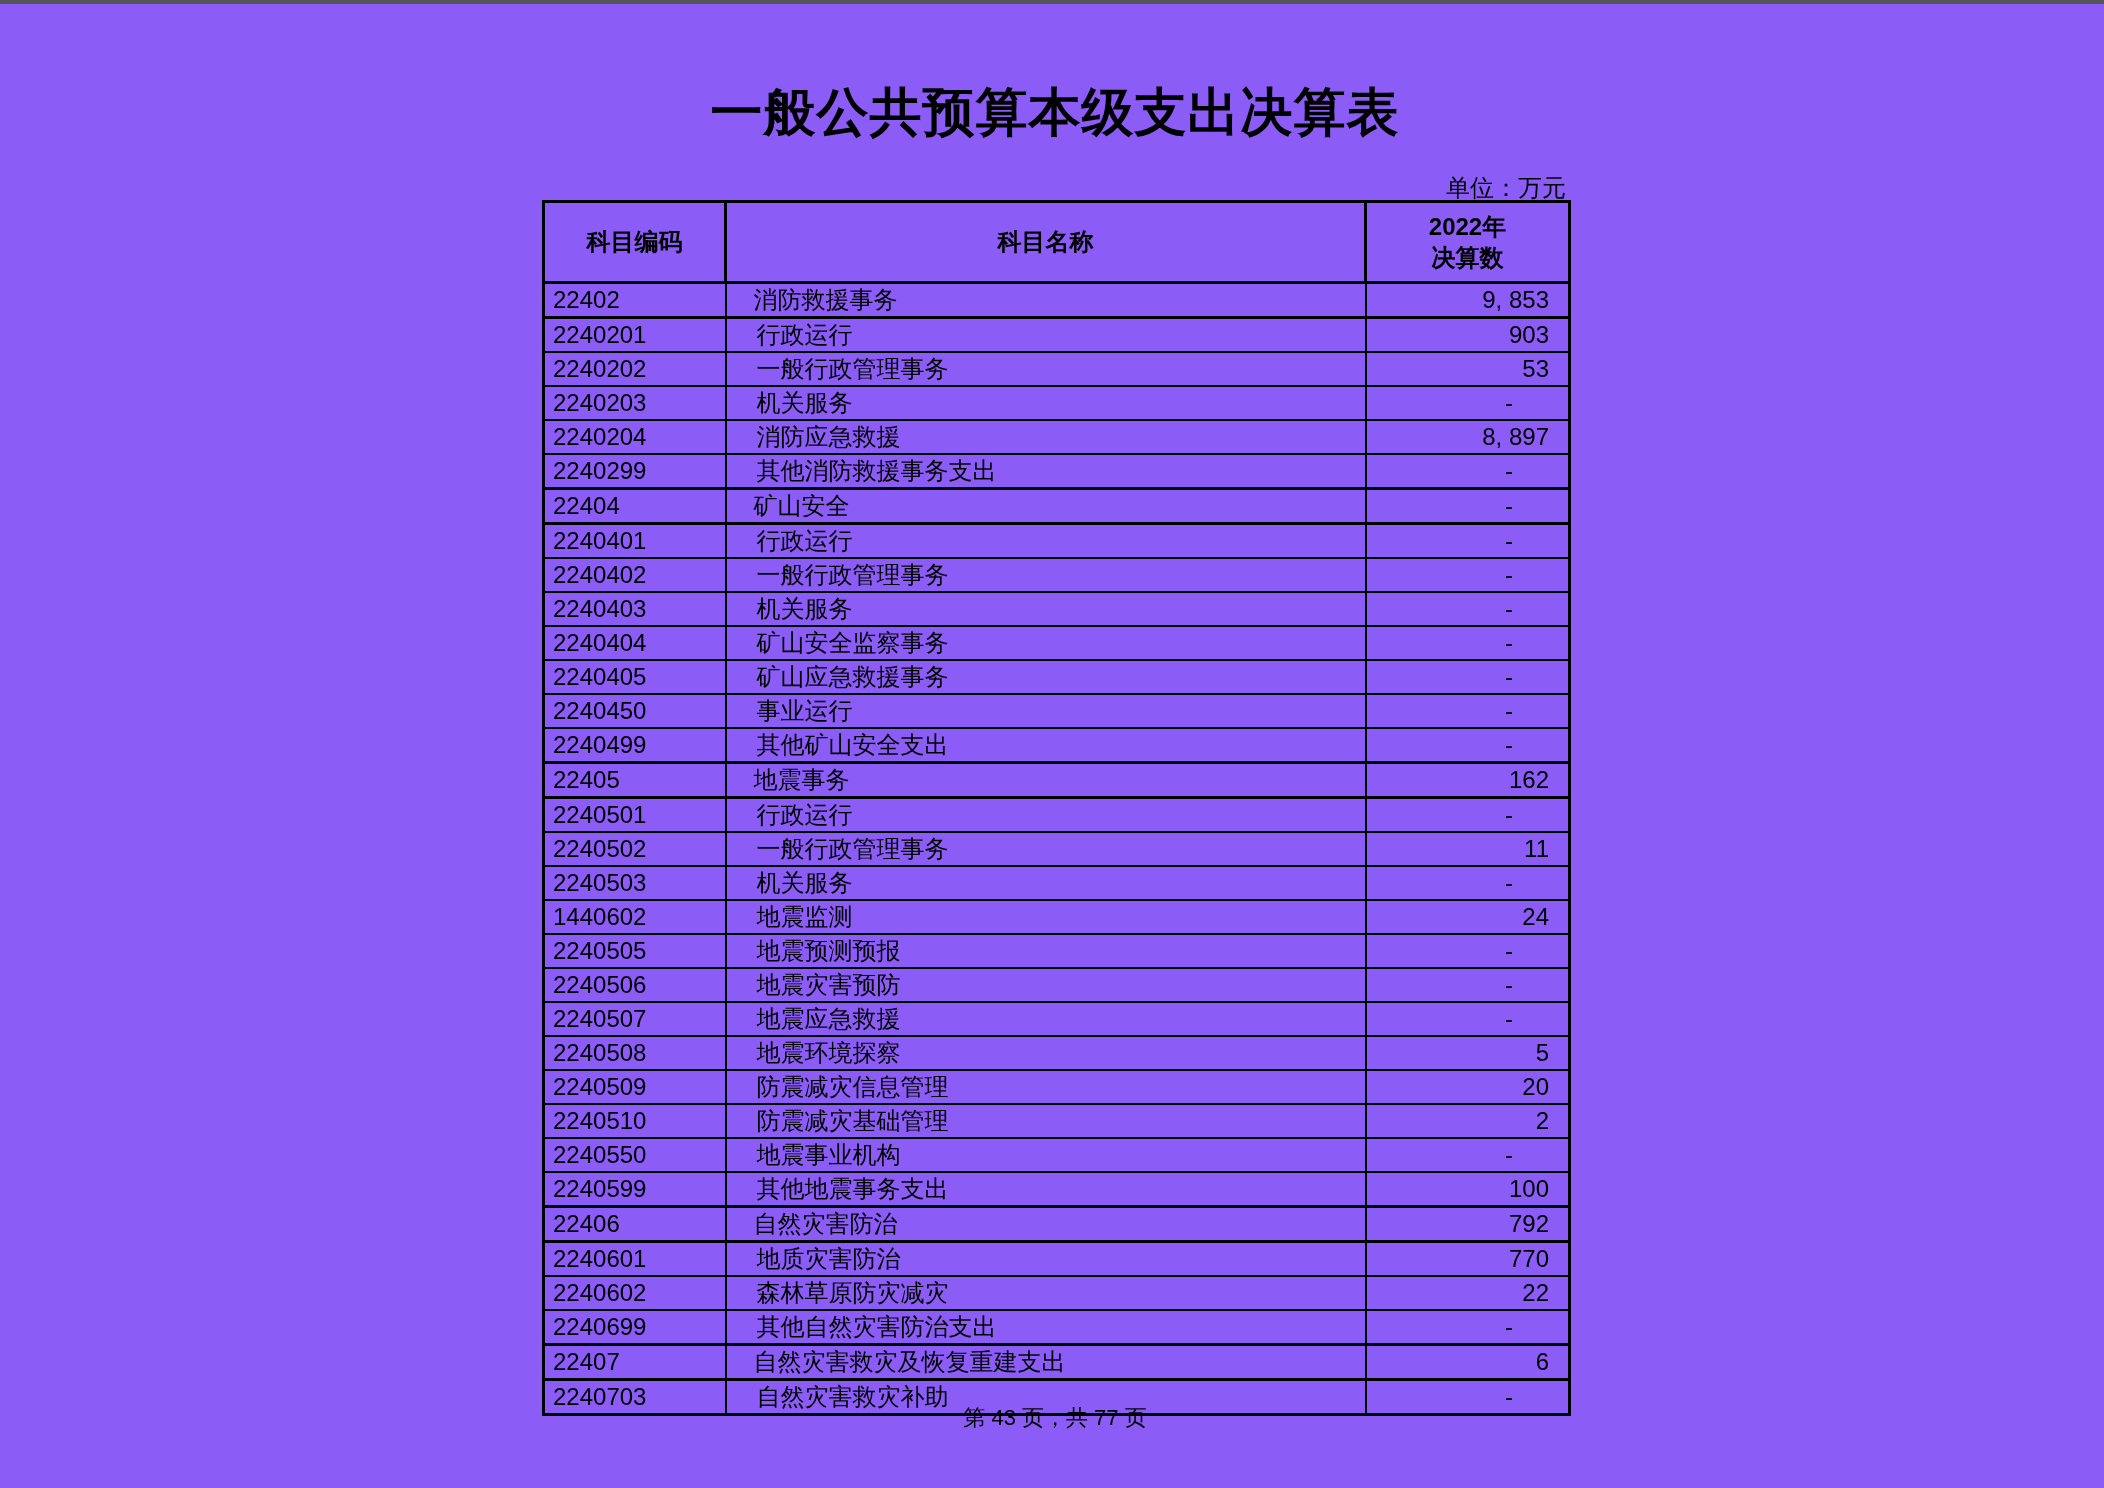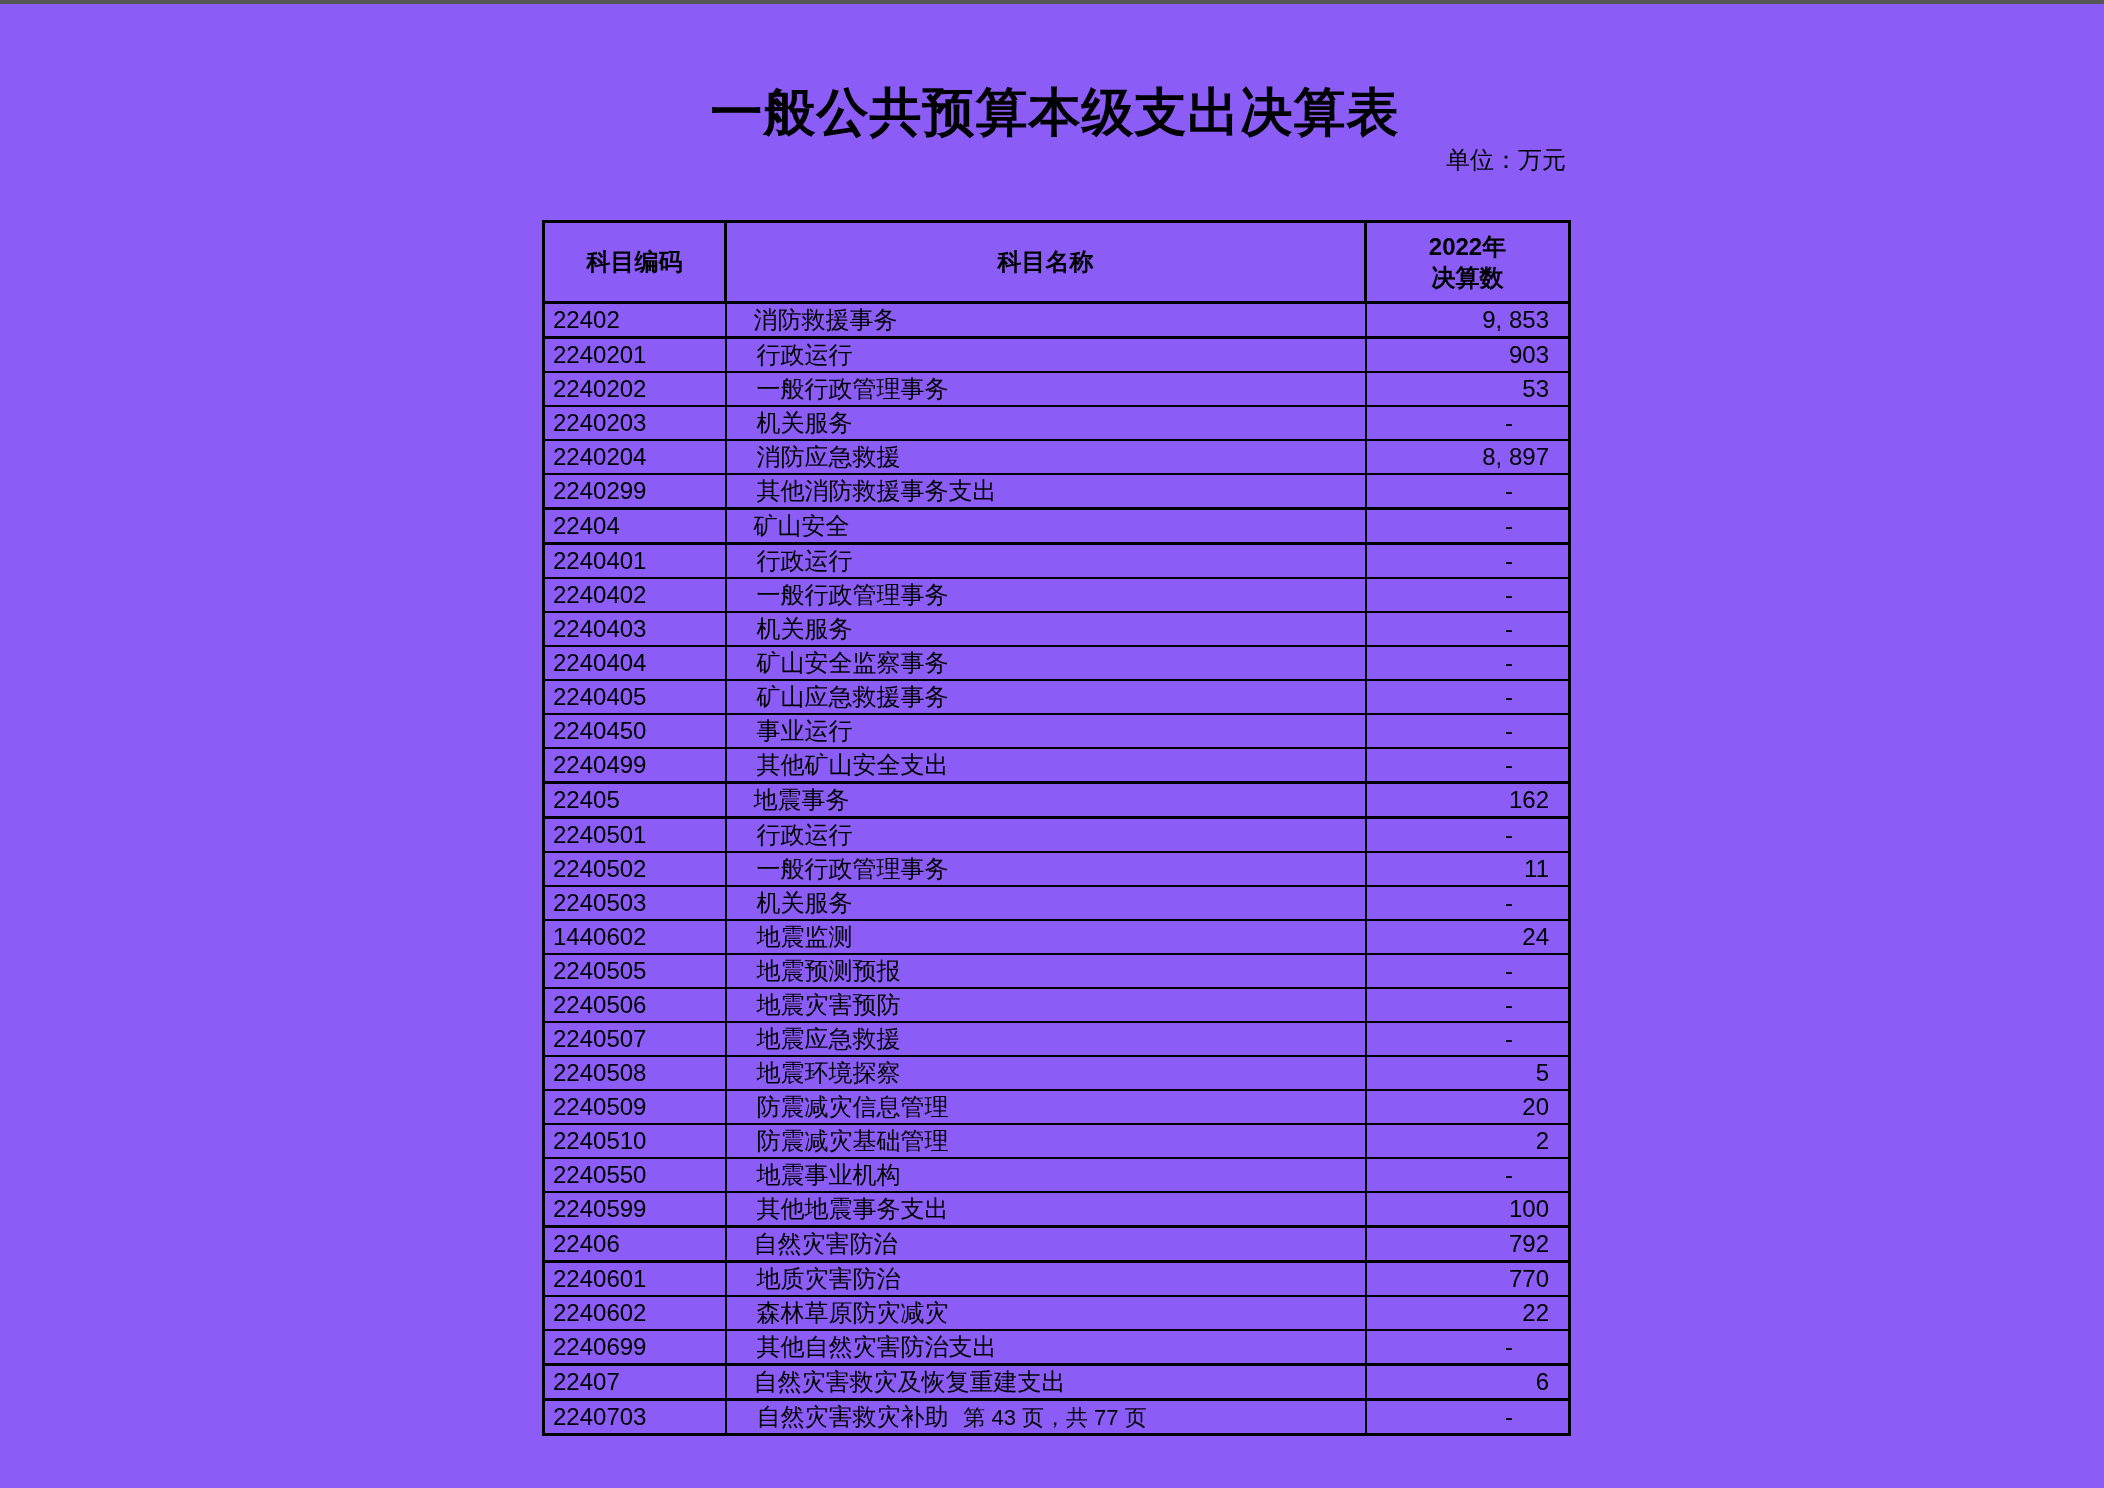--- a/index.html
+++ b/index.html
@@ -19,21 +19,21 @@
 
   .doc-title {
     position: absolute; left: 542px; top: 78px; width: 1026px;
     text-align: center;
     font-size: 52px; font-weight: bold;
     letter-spacing: 1px;
     white-space: nowrap;
   }
 
   .unit-label {
-    position: absolute; right: 538px; top: 144px;
+    position: absolute; right: 538px; top: 172px;
     font-size: 24px;
     white-space: nowrap;
     margin-left: 33px;
   }
 
   table.budget {
     position: absolute; left: 542px; top: 200px;
     width: 1026px;
     border-collapse: collapse;
     table-layout: fixed;
@@ -52,21 +52,21 @@
   table.budget thead th {
     border: 3px solid #000;
     height: 81px;
     font-weight: bold;
     text-align: center;
     font-size: 24px;
   }
   table.budget thead th .two-line span { display: block; line-height: 31px; }
 
   table.budget tbody td { height: 33.8px; }
-  table.budget { border: 3px solid #000; margin-top: 20px; }
+  table.budget { border: 3px solid #000; }
 
   td.code { text-align: left; padding-left: 8px; }
   td.name { text-align: left; padding-left: 30px; }
   td.value { text-align: right; padding-right: 19px; }
 
   tr.category td { border-top-width: 3px; border-bottom-width: 3px; }
   tr.category td.name { font-weight: normal; padding-left: 27px; }
   td.value.dash { padding-right: 55px; }
 
   .page-footer {

